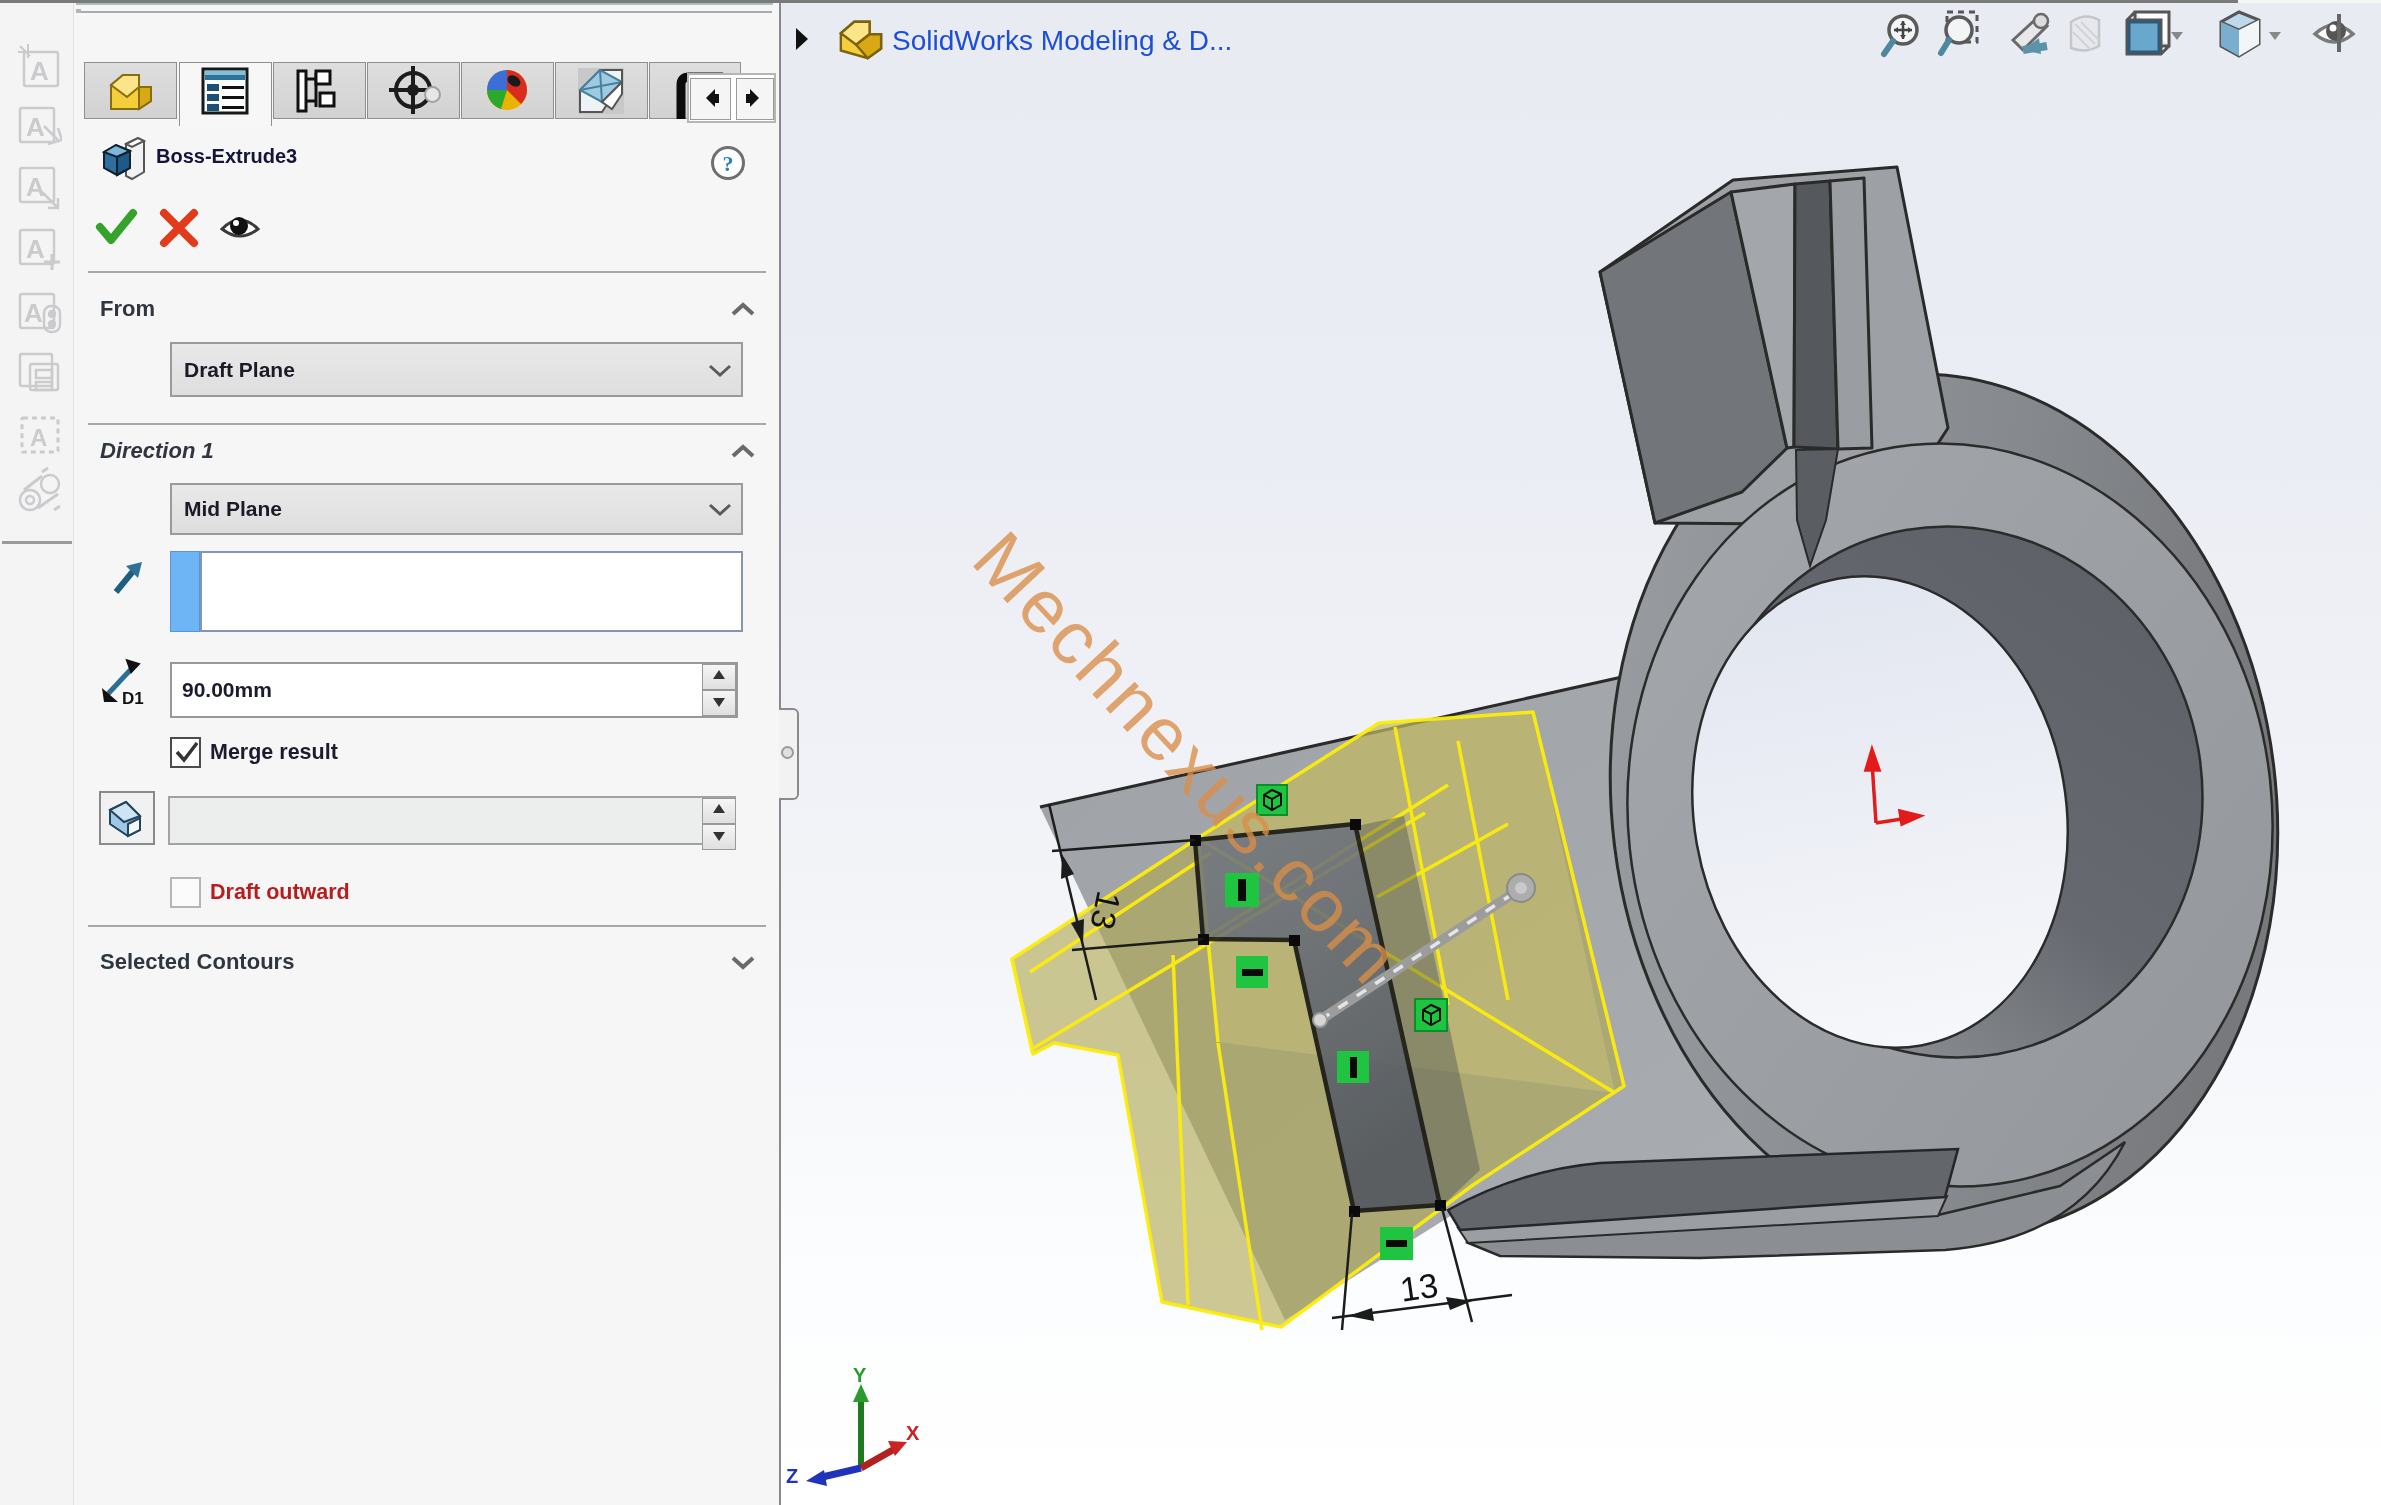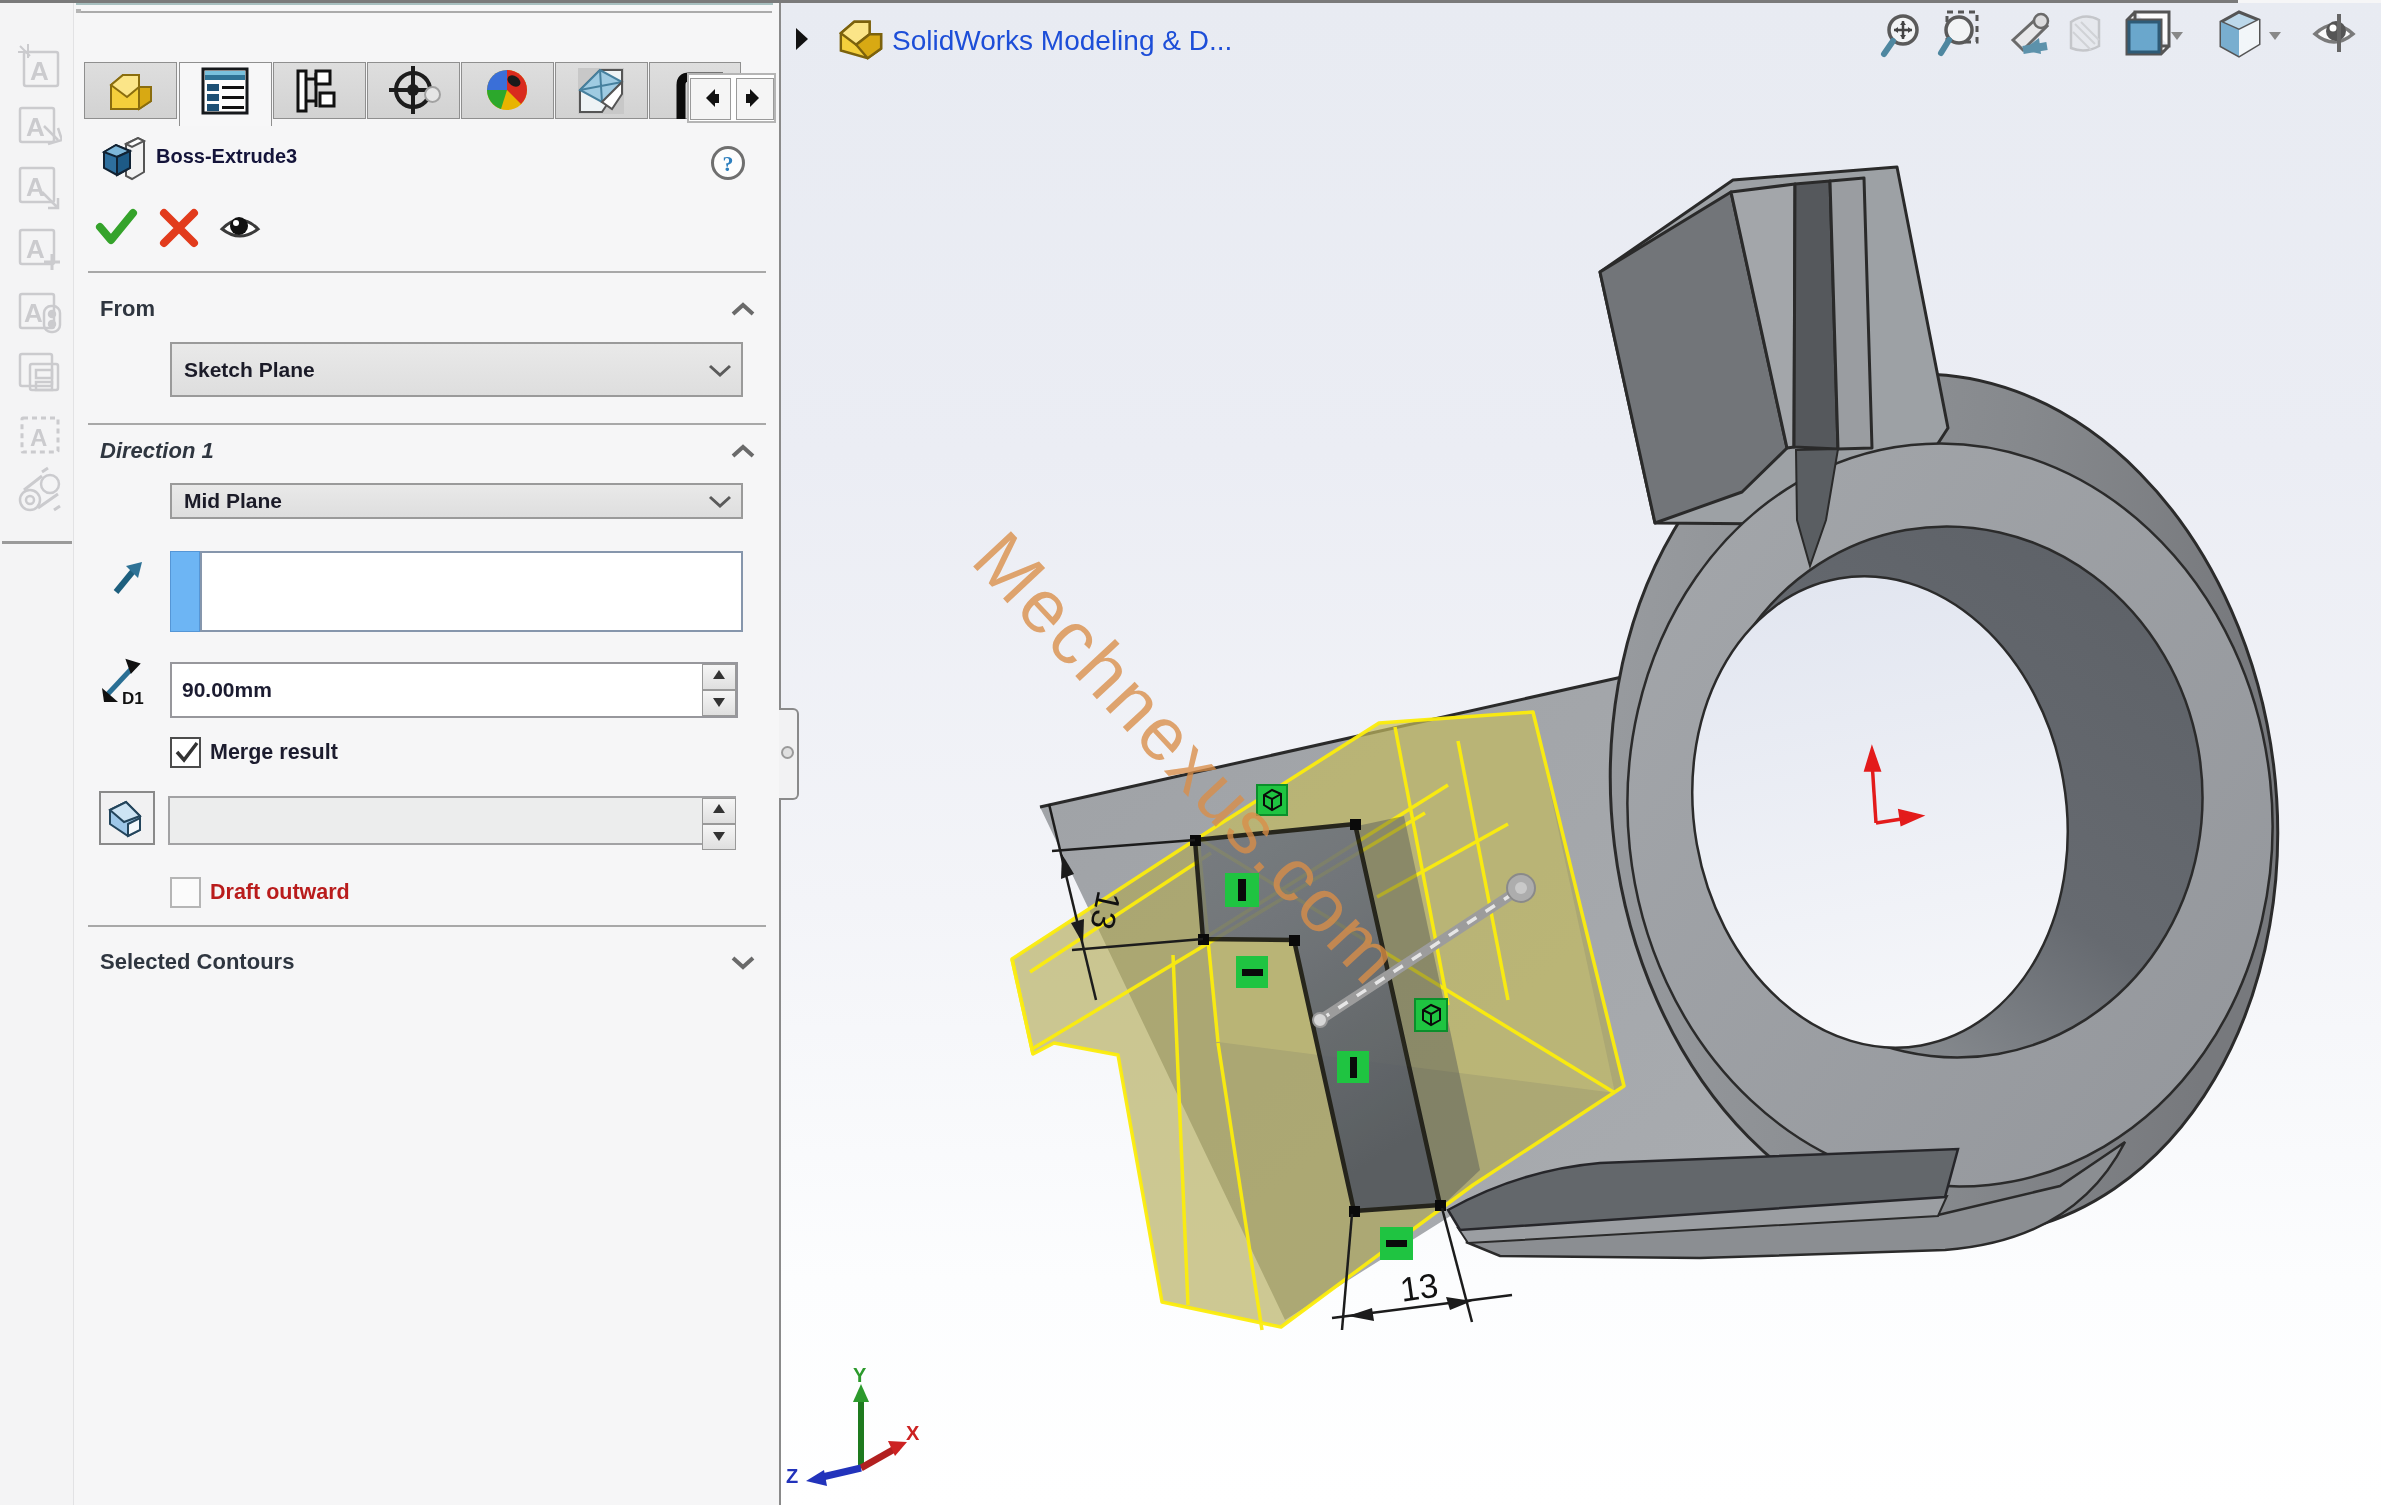--- a/index.html
+++ b/index.html
@@ -220,32 +220,32 @@
       </g>
     </svg>
   </div>
   <div class="abs sep" style="top:271px;"></div>
 
   <div class="abs glabel" style="top:296px;">From</div>
   <div class="abs chev" style="top:300px;"><svg width="26" height="20">
         <path d="M3 14 L13 5 L23 14" fill="none" stroke="#6a6a6a" stroke-width="4"></path>
       </svg></div>
   <div class="abs combo" style="top:342px;height:55px;">
-    <span>Sketch Plane</span>
+    <span>Draft Plane</span>
     <svg class="dn" width="26" height="20">
         <path d="M3 6 L13 15 L23 6" fill="none" stroke="#5a5a5a" stroke-width="3"></path>
       </svg>
   </div>
   <div class="abs sep" style="top:423px;"></div>
 
   <div class="abs glabel" style="top:438px;font-style:italic;">Direction 1</div>
   <div class="abs chev" style="top:442px;"><svg width="26" height="20">
         <path d="M3 14 L13 5 L23 14" fill="none" stroke="#6a6a6a" stroke-width="4"></path>
       </svg></div>
-  <div class="abs combo" style="top:483px;height:36px;">
+  <div class="abs combo" style="top:483px;height:52px;">
     <span>Mid Plane</span>
     <svg class="dn" width="26" height="20">
         <path d="M3 6 L13 15 L23 6" fill="none" stroke="#5a5a5a" stroke-width="3"></path>
       </svg>
   </div>
   <div class="abs" style="left:108px;top:556px;">
     <svg width="40" height="44">
         <path d="M8 36 L26 14" stroke="#1d5f7e" stroke-width="6"></path>
         <path d="M18 10 L34 6 L30 22 Z" fill="#2e7296"></path>
       </svg>

